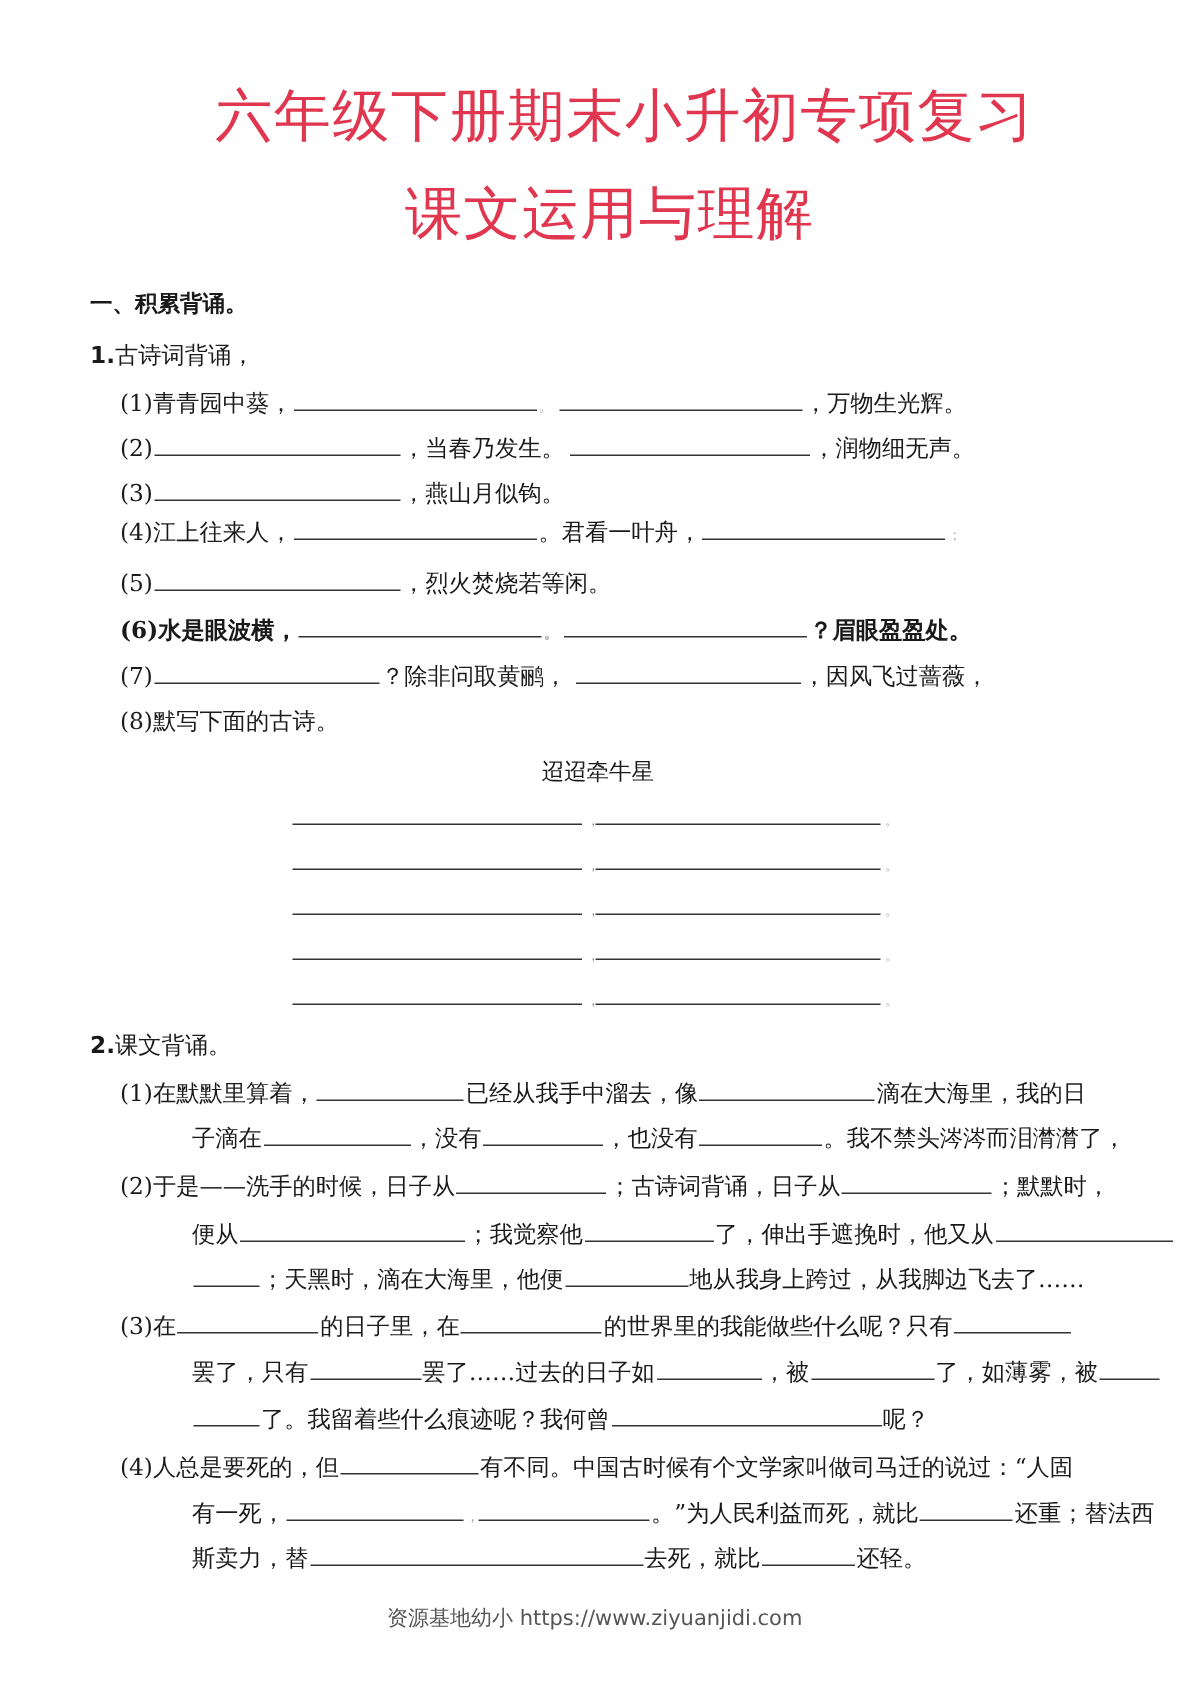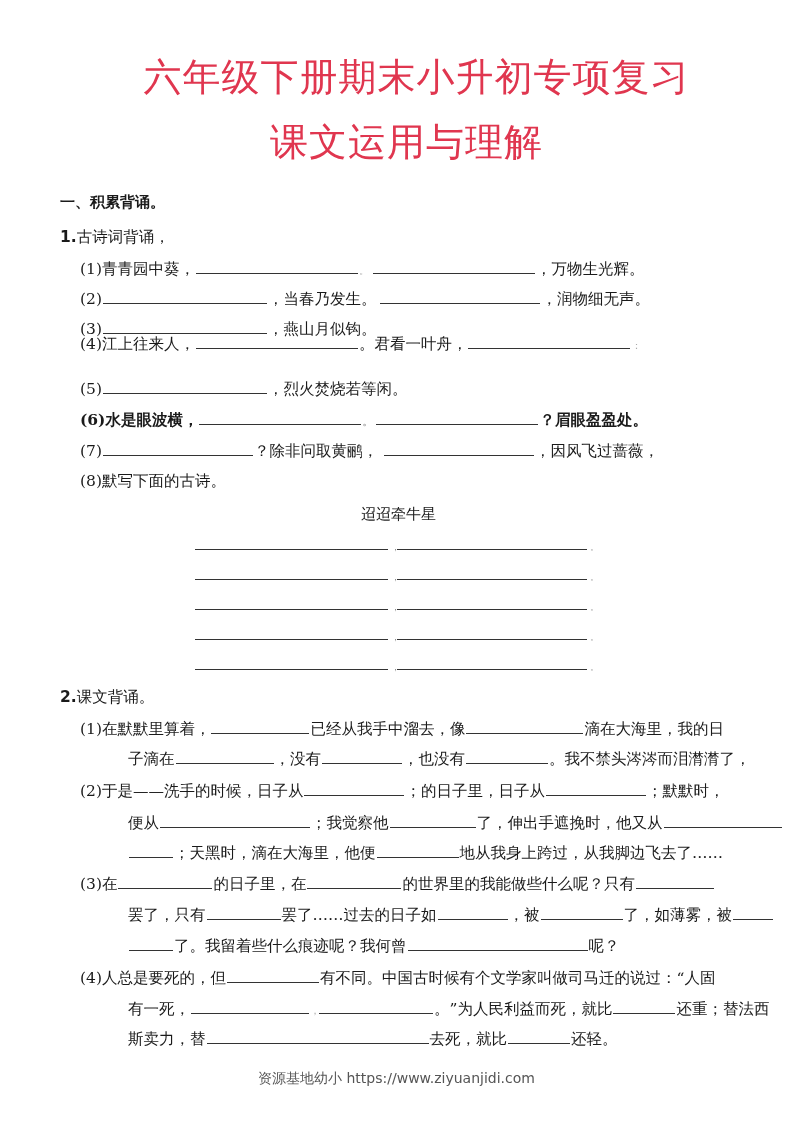--- a/index.html
+++ b/index.html
@@ -63,21 +63,21 @@
 </div>
 
 <div class="line item" style="top:288px;">
   <span>(2)</span><span class="blank" style="width:164px;"></span><span>，当春乃发生。</span><span class="blank" style="width:160px; margin-left:4px;"></span><span>，润物细无声。</span>
 </div>
 
 <div class="line item" style="top:318px;">
   <span>(3)</span><span class="blank" style="width:164px;"></span><span>，燕山月似钩。</span>
 </div>
 
-<div class="line item" style="top:333px;">
+<div class="line item" style="top:344px;">
   <span>(4)江上往来人，</span><span class="blank" style="width:162px;"></span><span>。君看一叶舟，</span><span class="blank" style="width:162px;"></span><span class="mark">：</span>
 </div>
 
 <div class="line item" style="top:378px;">
   <span>(5)</span><span class="blank" style="width:164px;"></span><span>，烈火焚烧若等闲。</span>
 </div>
 
 <div class="line item" style="top:409px;font-weight:bold;">
   <span>(6)水是眼波横，</span><span class="blank" style="width:162px;"></span><span class="mark">。</span><span class="blank" style="width:162px; margin-left:6px;"></span><span>？眉眼盈盈处。</span>
 </div>
@@ -125,21 +125,21 @@
   <span class="num">2.</span><span>课文背诵。</span>
 </div>
 
 <div class="line item" style="top:718px;">
   <span>(1)在默默里算着，</span><span class="blank" style="width:98px;"></span><span>已经从我手中溜去，像</span><span class="blank" style="width:117px;"></span><span>滴在大海里，我的日</span>
 </div>
 <div class="line cont" style="top:748px;">
   <span>子滴在</span><span class="blank" style="width:98px;"></span><span>，没有</span><span class="blank" style="width:80px;"></span><span>，也没有</span><span class="blank" style="width:82px;"></span><span>。我不禁头涔涔而泪潸潸了，</span>
 </div>
 <div class="line item" style="top:780px;">
-  <span>(2)于是——洗手的时候，日子从</span><span class="blank" style="width:100px;"></span><span>；的日子里，日子从</span><span class="blank" style="width:100px;"></span><span>；默默时，</span>
+  <span>(2)于是——洗手的时候，日子从</span><span class="blank" style="width:100px;"></span><span>；古诗词背诵，日子从</span><span class="blank" style="width:100px;"></span><span>；默默时，</span>
 </div>
 <div class="line cont" style="top:812px;">
   <span>便从</span><span class="blank" style="width:150px;"></span><span>；我觉察他</span><span class="blank" style="width:86px;"></span><span>了，伸出手遮挽时，他又从</span><span class="blank" style="width:118px;"></span>
 </div>
 <div class="line cont" style="top:842px;">
   <span class="blank" style="width:44px;"></span><span>；天黑时，滴在大海里，他便</span><span class="blank" style="width:82px;"></span><span>地从我身上跨过，从我脚边飞去了……</span>
 </div>
 <div class="line item" style="top:873px;">
   <span>(3)在</span><span class="blank" style="width:94px;"></span><span>的日子里，在</span><span class="blank" style="width:94px;"></span><span>的世界里的我能做些什么呢？只有</span><span class="blank" style="width:78px;"></span>
 </div>

